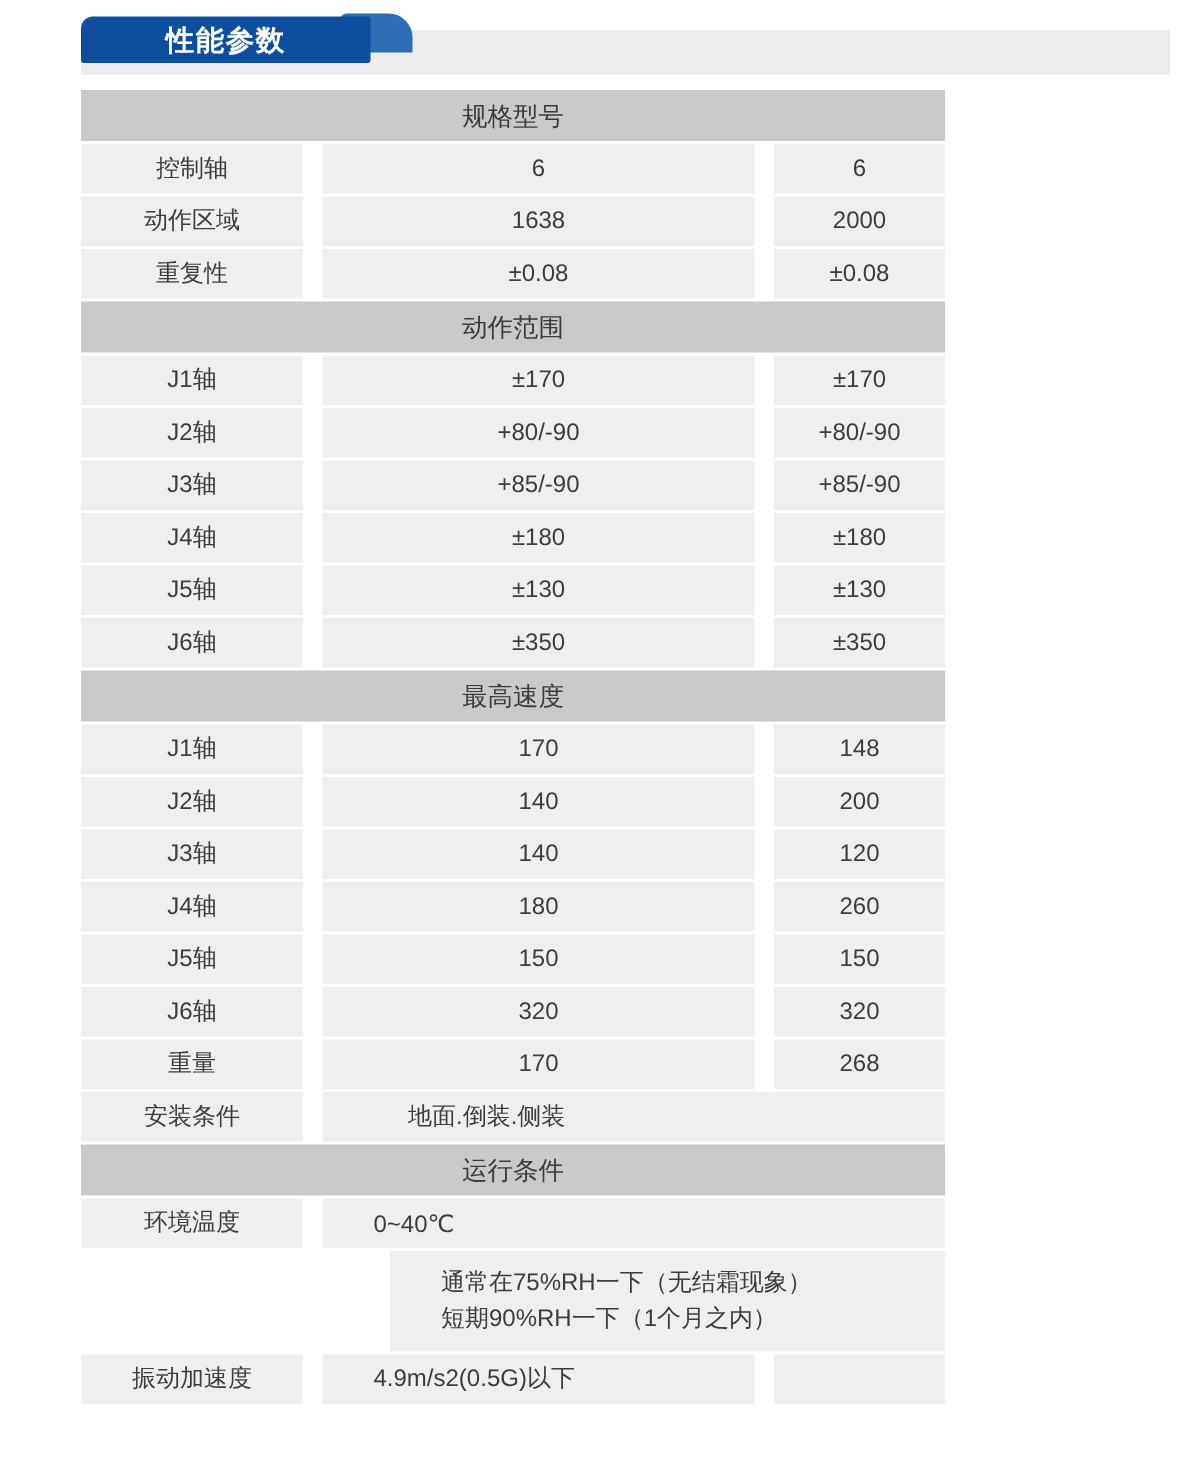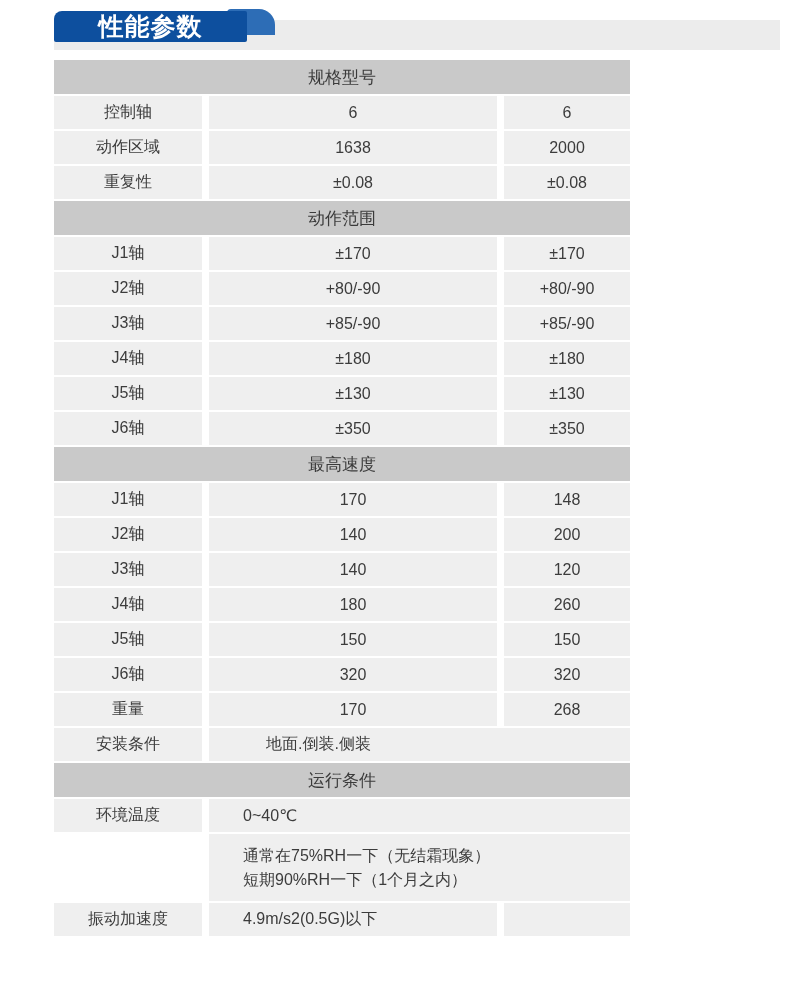--- a/index.html
+++ b/index.html
@@ -25,52 +25,53 @@
   }
   .ribbon-swoosh {
     position: absolute; left: 227px; top: 9px; width: 48px; height: 26px;
     background: #2d6db6;
     border-radius: 4px 16px 0 0;
   }
   .ribbon-label {
     position: absolute; left: 54px; top: 11px; width: 193px; height: 31px;
     background: #0d4f9e;
     border-radius: 8px 2px 2px 2px;
-    color: #ffffff; font-size: 25px; font-weight: bold; letter-spacing: 1px;
+    color: #ffffff; font-size: 19px; font-weight: bold; letter-spacing: 1px;
     display: flex; align-items: center; justify-content: center;
   }
   
   .spec-table {
     position: absolute; left: 54px; top: 60px; width: 576px;
   }
   .section-header {
     height: 34px; background: #c9c9c9; margin-bottom: 2px;
     display: flex; align-items: center; justify-content: center;
     font-size: 17px; color: #3b3b3b;
   }
   .t-row {
     display: grid;
     grid-template-columns: 148px 288px 1fr;
-    gap: 7px;
+    gap: 13px;
     margin-bottom: 2px;
   }
   .cell {
     background: #efefef;
     min-height: 33px;
     display: flex; align-items: center; justify-content: center;
     font-size: 16px; color: #3c3c3c;
   }
   .t-row.tall .cell { min-height: 67px; }
   .cell.merged { grid-column: 2 / 4; }
   .cell.left { justify-content: flex-start; }
   .cell.indent-sm { padding-left: 34px; }
   .cell.indent-lg { padding-left: 57px; }
   .t-row.tall .cell.merged {
     flex-direction: column; align-items: flex-start; justify-content: center;
     line-height: 24px;
+    margin-left: 45px;
   }
 </style>
 </head>
 <body>
 
 <div class="page">
 
   <div class="ribbon">
     <div class="ribbon-band"></div>
     <div class="ribbon-swoosh"></div>

